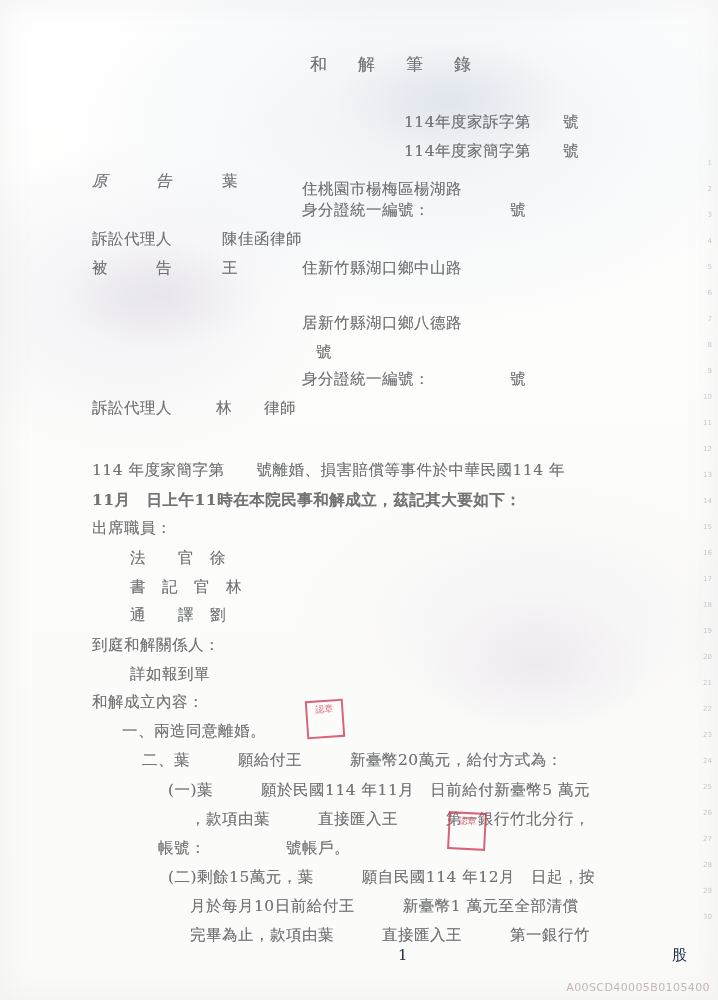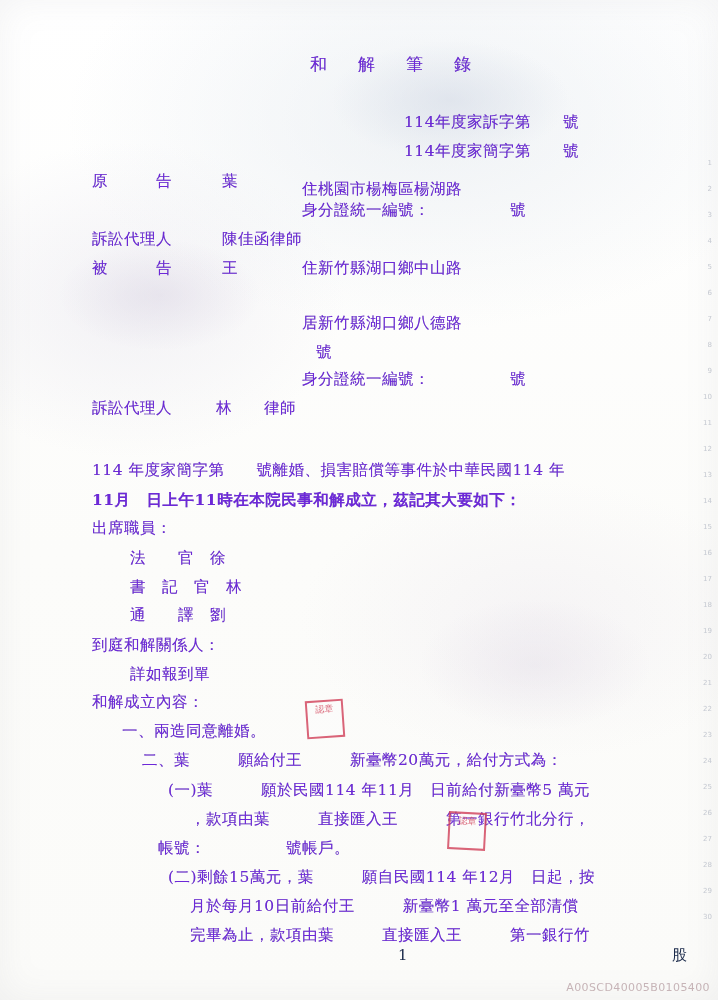--- a/index.html
+++ b/index.html
@@ -40,21 +40,21 @@
     width: 718px;
     height: 1000px;
     color: #16213a;
     font-size: 15.5px;
     line-height: 1;
   }
   .ln {
     position: absolute;
     white-space: pre;
     letter-spacing: 0.5px;
-    color: #6d28d9;
+    color: #737373;
     text-shadow: 0 0 0.6px rgba(27,42,74,0.35);
   }
   .title {
     font-size: 17px;
     letter-spacing: 7px;
   }
   
   .seal {
     position: absolute;
     border: 2px solid #d2435c;
@@ -119,21 +119,21 @@
   <div class="smudge" style="left:60px;top:240px;width:200px;height:110px;background:radial-gradient(ellipse at center, rgba(214,208,224,0.40), rgba(255,255,255,0) 72%);"></div>
   <div class="smudge" style="left:420px;top:600px;width:230px;height:130px;background:radial-gradient(ellipse at center, rgba(219,212,226,0.32), rgba(255,255,255,0) 72%);"></div>
 
   <div class="doc">
 
     <div class="ln title" style="left:310px; top:56px;">和　解　筆　錄</div>
 
     <div class="ln" style="left:404px; top:115px;">114年度家訴字第　　號</div>
     <div class="ln" style="left:404px; top:144px;">114年度家簡字第　　號</div>
 
-    <div class="ln" style="left:92px; top:174px;">原　　　告</div>
+    <div class="ln" style="left:92px; top:174px;font-style:italic;">原　　　告</div>
     <div class="ln" style="left:222px; top:174px;">葉</div>
     <div class="ln" style="left:302px; top:182px;">住桃園市楊梅區楊湖路</div>
 
     <div class="ln" style="left:302px; top:203px;">身分證統一編號：　　　　　號</div>
 
     <div class="ln" style="left:92px; top:232px;">訴訟代理人</div>
     <div class="ln" style="left:222px; top:232px;">陳佳函律師</div>
 
     <div class="ln" style="left:92px; top:261px;">被　　　告</div>
     <div class="ln" style="left:222px; top:261px;">王</div>

